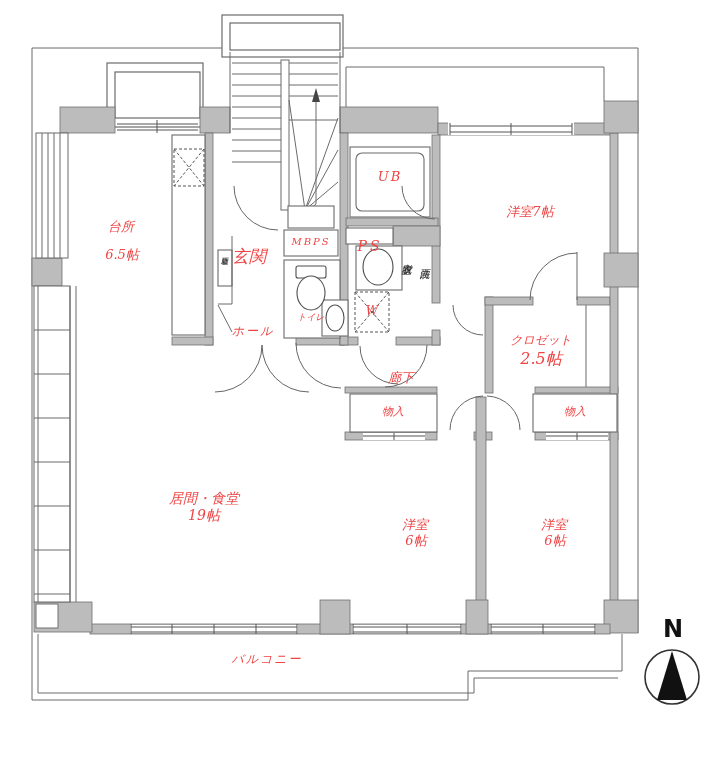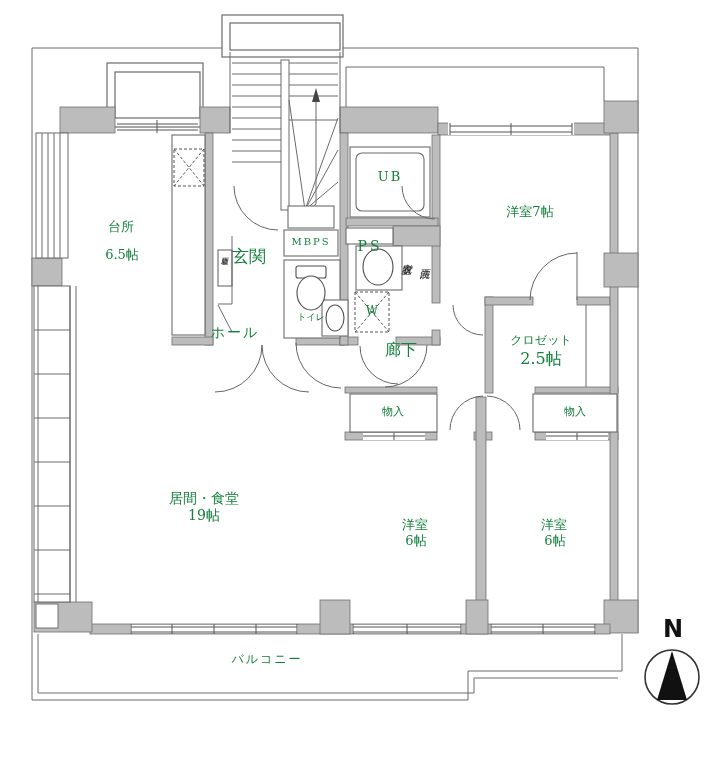--- a/index.html
+++ b/index.html
@@ -1,19 +1,19 @@
 <!DOCTYPE html>
 <html><head>
 <meta charset="utf-8">
 <style>
   html,body{margin:0;padding:0;background:#fff;}
   #canvas{position:relative;width:721px;height:760px;background:#fff;overflow:hidden;
           font-family:"DejaVu Serif",serif;}
   svg{position:absolute;left:0;top:0;}
-  .lbl{position:absolute;transform:translateX(-50%);color:#15803d;
+  .lbl{position:absolute;transform:translateX(-50%);font-style:italic;color:#ef4444;
        white-space:nowrap;line-height:1.2;text-align:center;}
   .vlbl{position:absolute;font-style:italic;color:#2b2b2b;writing-mode:vertical-rl;
         text-orientation:upright;line-height:1;}
   .north{font-family:"DejaVu Sans",sans-serif;font-weight:bold;font-style:normal;color:#111;}
 </style>
 </head>
 <body>
 
 <div id="canvas">
 
@@ -180,22 +180,22 @@
 <div class="lbl" style="left:541px;top:333px;font-size:12px">クロゼット</div>
 <div class="lbl" style="left:541px;top:349px;font-size:16px">2.5帖</div>
 
 <div class="lbl" style="left:415px;top:517px;font-size:13px">洋室</div>
 <div class="lbl" style="left:416px;top:533px;font-size:13px">6帖</div>
 
 <div class="lbl" style="left:554px;top:517px;font-size:13px">洋室</div>
 <div class="lbl" style="left:555px;top:533px;font-size:13px">6帖</div>
 
 <div class="lbl" style="left:249px;top:246px;font-size:17px">玄関</div>
-<div class="lbl" style="left:235px;top:324px;font-size:14px;letter-spacing:2px">ホール</div>
-<div class="lbl" style="left:401px;top:340px;font-size:16px">廊下</div>
+<div class="lbl" style="left:253px;top:324px;font-size:12px;letter-spacing:2px">ホール</div>
+<div class="lbl" style="left:401px;top:370px;font-size:13px">廊下</div>
 <div class="lbl" style="left:311px;top:312px;font-size:9px">トイレ</div>
 <div class="lbl" style="left:390px;top:169px;font-size:13px;letter-spacing:2px">UB</div>
 <div class="lbl" style="left:267px;top:652px;font-size:12px;letter-spacing:2px">バルコニー</div>
 
 <div class="vlbl" style="left:401px;top:256px;font-size:10px">脱衣室</div>
 <div class="vlbl" style="left:419px;top:261px;font-size:10px">洗面</div>
 <div class="vlbl" style="left:220px;top:252px;font-size:7px">下駄箱</div>
 
 <div class="lbl" style="left:311px;top:236px;font-size:10px;letter-spacing:2px">MBPS</div>
 <div class="lbl" style="left:370px;top:238px;font-size:14px;letter-spacing:3px">PS</div>

